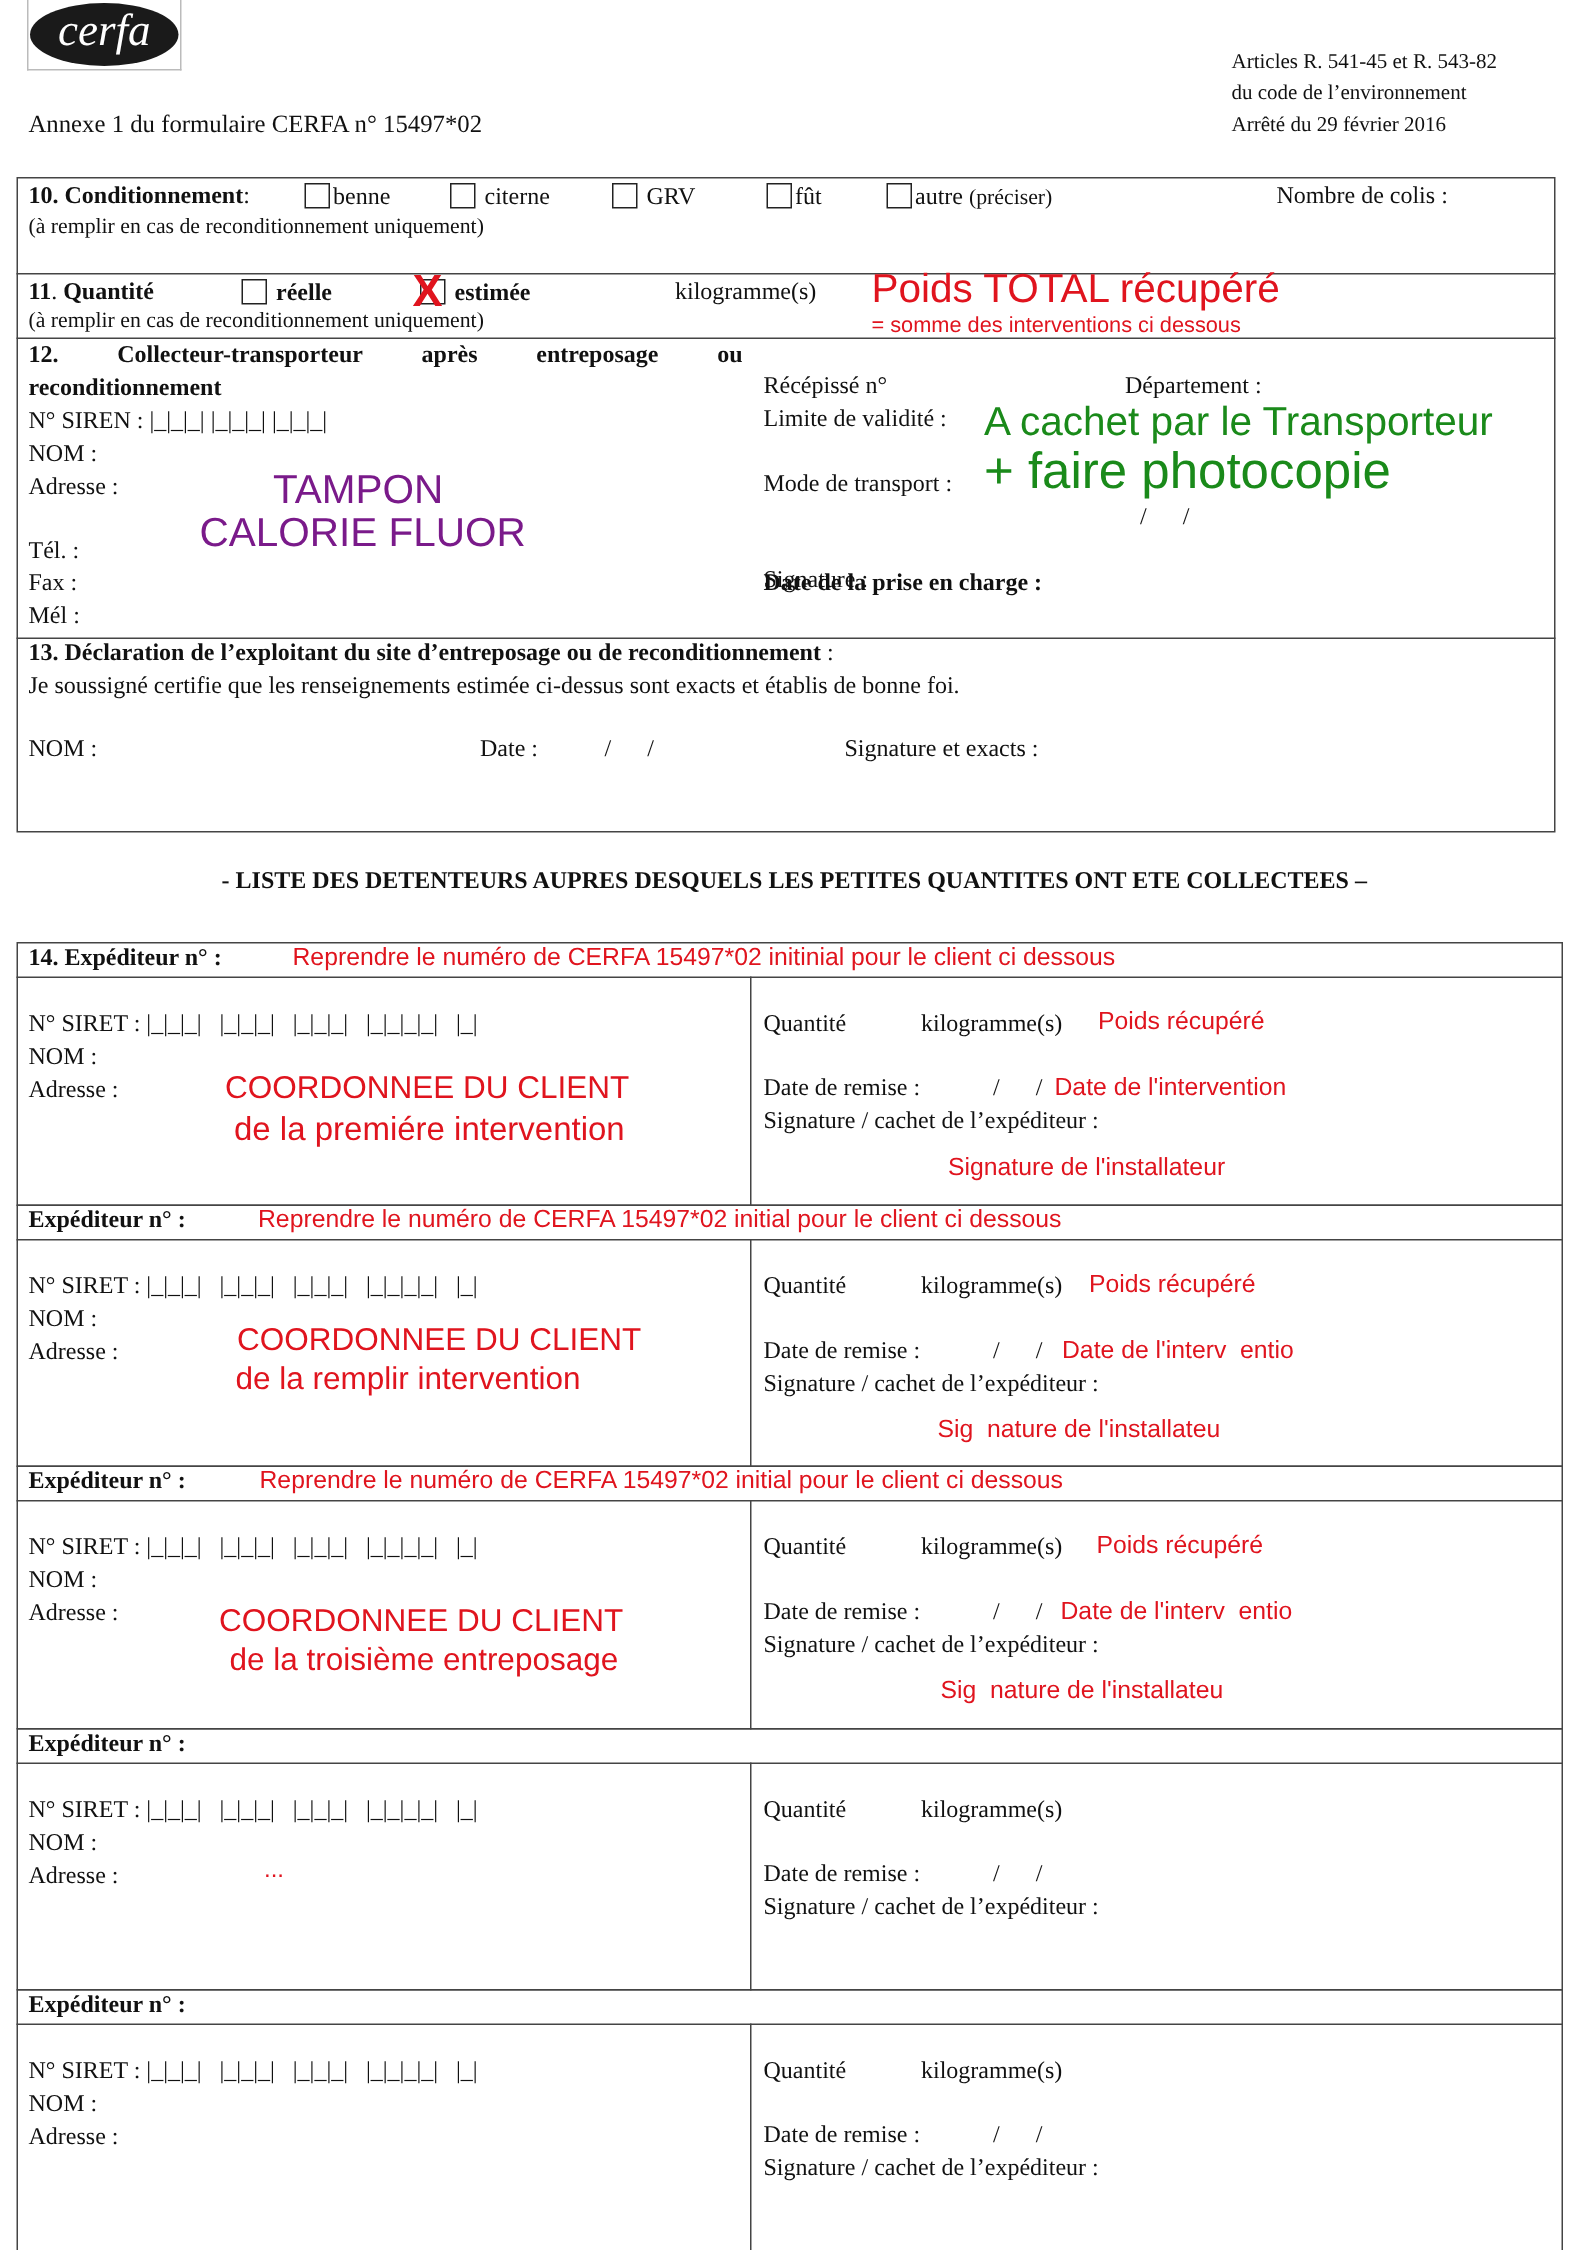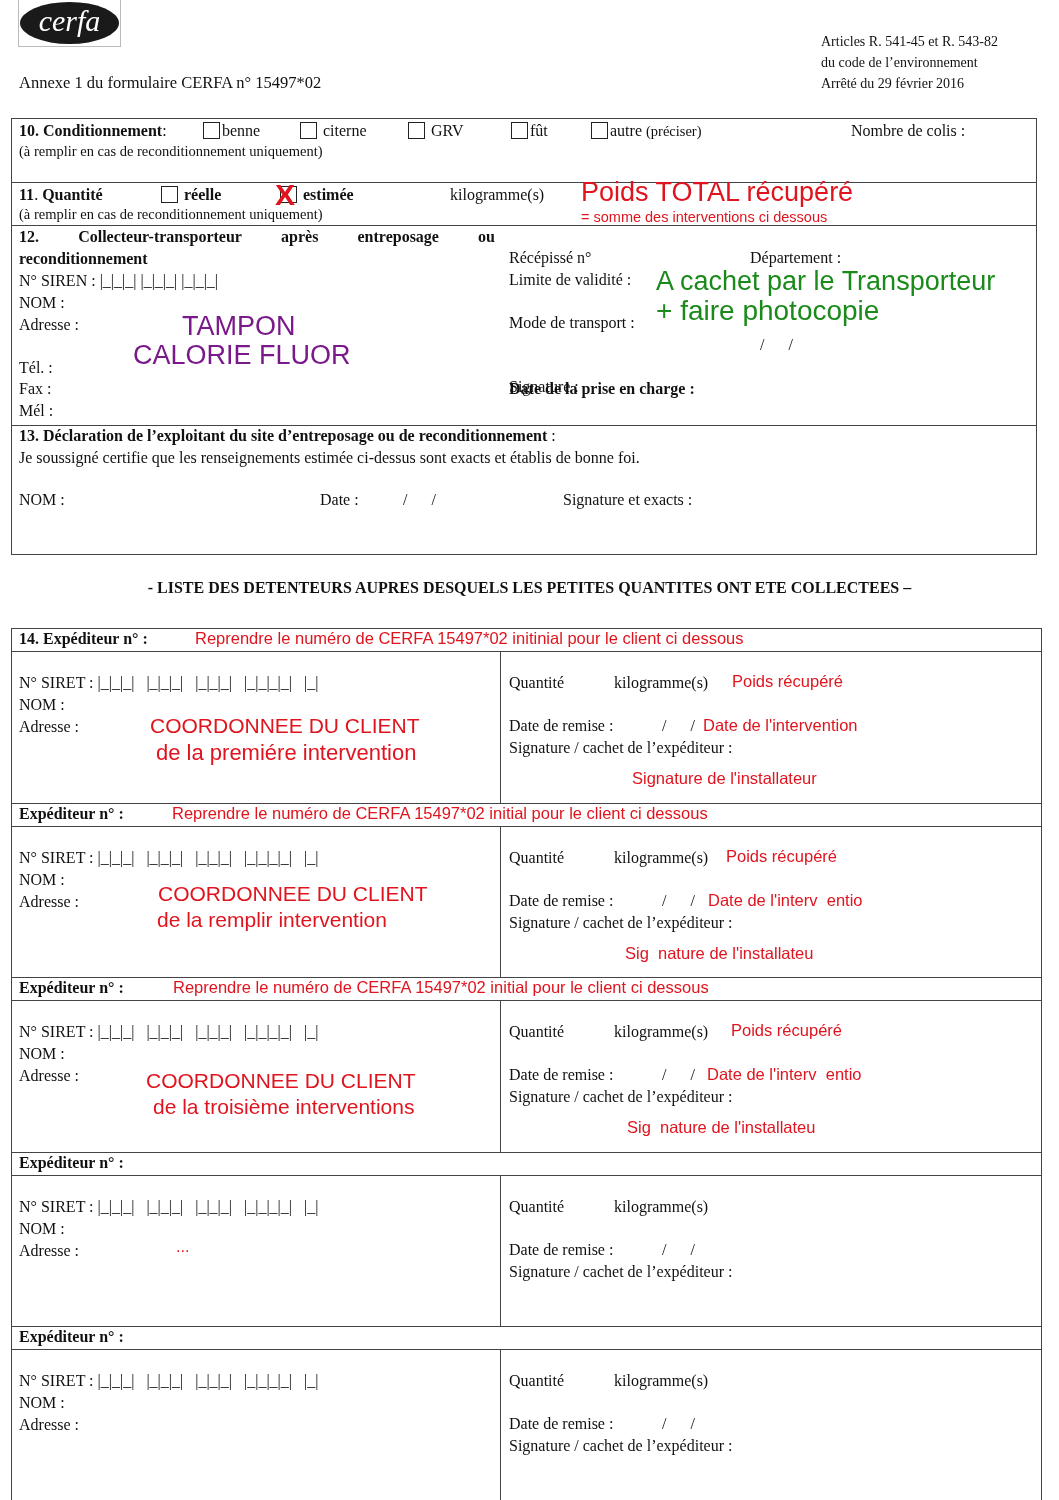--- a/index.html
+++ b/index.html
@@ -88,21 +88,21 @@
 <div class="abs sans purple" style="left:133px;top:340px;font-size:27px;">CALORIE FLUOR</div>
 
 <div class="abs" style="left:509px;top:249px;">Récépissé n°</div>
 <div class="abs" style="left:750px;top:249px;">Département :</div>
 <div class="abs" style="left:509px;top:271px;">Limite de validité :</div>
 <div class="abs" style="left:509px;top:314px;">Mode de transport :</div>
 <div class="abs b" style="left:509px;top:336px;margin-top:44px;">Date de la prise en charge :</div>
 <div class="abs" style="left:760px;top:336px;white-space:pre;">/      /</div>
 <div class="abs" style="left:509px;top:378px;">Signature  :</div>
 <div class="abs sans green" style="left:656px;top:266px;font-size:27px;">A cachet par le Transporteur</div>
-<div class="abs sans green" style="left:656px;top:295px;font-size:28px;">+ faire photocopie</div>
+<div class="abs sans green" style="left:656px;top:295px;font-size:34px;">+ faire photocopie</div>
 
 <div class="abs" style="left:19px;top:427px;"><span class="b">13. Déclaration de l’exploitant du site d’entreposage ou de reconditionnement</span> <span>:</span></div>
 <div class="abs" style="left:19px;top:449px;">Je soussigné certifie que les renseignements estimée ci-dessus sont exacts et établis de bonne foi.</div>
 <div class="abs" style="left:19px;top:491px;">NOM :</div>
 <div class="abs" style="left:320px;top:491px;">Date :</div>
 <div class="abs" style="left:403px;top:491px;white-space:pre;">/      /</div>
 <div class="abs" style="left:563px;top:491px;">Signature et exacts :</div>
 
 <div class="abs b" style="left:0;width:1059px;text-align:center;top:579px;">- LISTE DES DETENTEURS AUPRES DESQUELS LES PETITES QUANTITES ONT ETE COLLECTEES –</div>
 
@@ -147,21 +147,21 @@
 
   <div class="box exp-outer" style="left: 11px; top: 977px; width: 1031px; height: 176px;"></div>
   <div class="hline exp-hdr-line" style="left: 11px; top: 1000px; width: 1031px;"></div>
   <div class="vline exp-vline" style="left: 500px; top: 1000px; height: 153px;"></div>
   <div class="abs exp-hdr-label b" style="left: 19px; top: 979px;">Expéditeur  n° :</div>
   <div class="abs exp-hdr-note sans red" style="left: 173px; top: 978px; font-size: 16.5px;">Reprendre le numéro de CERFA 15497*02 initial pour le client ci dessous</div>
   <div class="abs exp-siret" style="left: 19px; top: 1023px;"><span class="exp-siret-label">N° SIRET :</span> <span class="exp-siret-boxes siren-box" style="white-space: pre;">|_|_|_|   |_|_|_|   |_|_|_|   |_|_|_|_|   |_|</span></div>
   <div class="abs exp-nom" style="left: 19px; top: 1045px;">NOM :</div>
   <div class="abs exp-adr" style="left: 19px; top: 1067px;">Adresse :</div>
   <div class="abs exp-client1 sans red" style="left: 146px; top: 1069px; font-size: 21px;">COORDONNEE DU CLIENT</div>
-  <div class="abs exp-client2 sans red" style="left: 153px; top: 1095px; font-size: 21px;">de la troisième interventions</div>
+  <div class="abs exp-client2 sans red" style="left: 153px; top: 1095px; font-size: 21px;">de la troisième entreposage</div>
   <div class="abs exp-qte" style="left: 509px; top: 1023px;">Quantité</div>
   <div class="abs exp-unit" style="left: 614px; top: 1023px;">kilogramme(s)</div>
   <div class="abs exp-poids sans red" style="left: 731px; top: 1021px; font-size: 16.5px;">Poids récupéré</div>
   <div class="abs exp-date" style="left: 509px; top: 1066px;">Date de remise :</div>
   <div class="abs exp-date-val" style="left: 662px; top: 1066px; white-space: pre;">/      /</div>
   <div class="abs exp-date-note sans red" style="left: 707px; top: 1065px; font-size: 16.5px; white-space: pre;">Date de l'interv  entio</div>
   <div class="abs exp-sig" style="left: 509px; top: 1088px;">Signature / cachet de l’expéditeur :</div>
   <div class="abs exp-sig-note sans red" style="left: 627px; top: 1118px; font-size: 16.5px; white-space: pre;">Sig  nature de l'installateu</div>
 
   <div class="box exp-outer" style="left: 11px; top: 1152px; width: 1031px; height: 175px;"></div>

